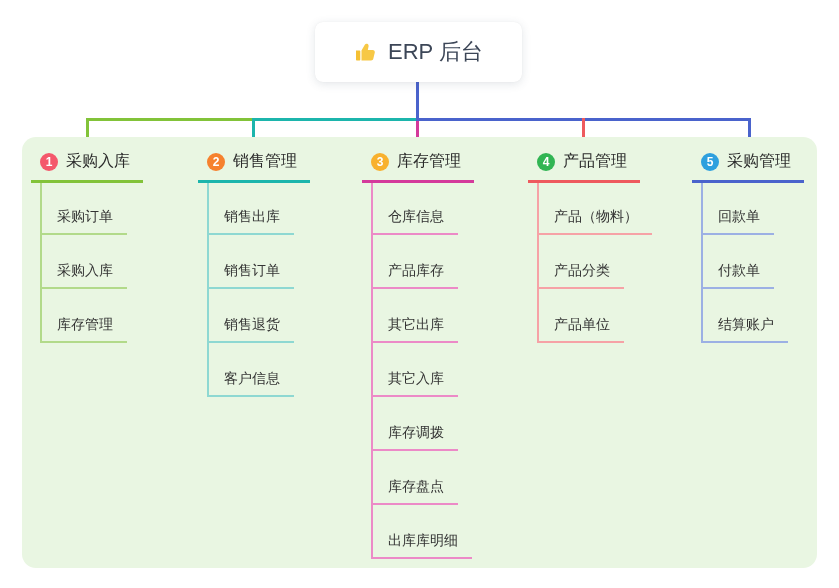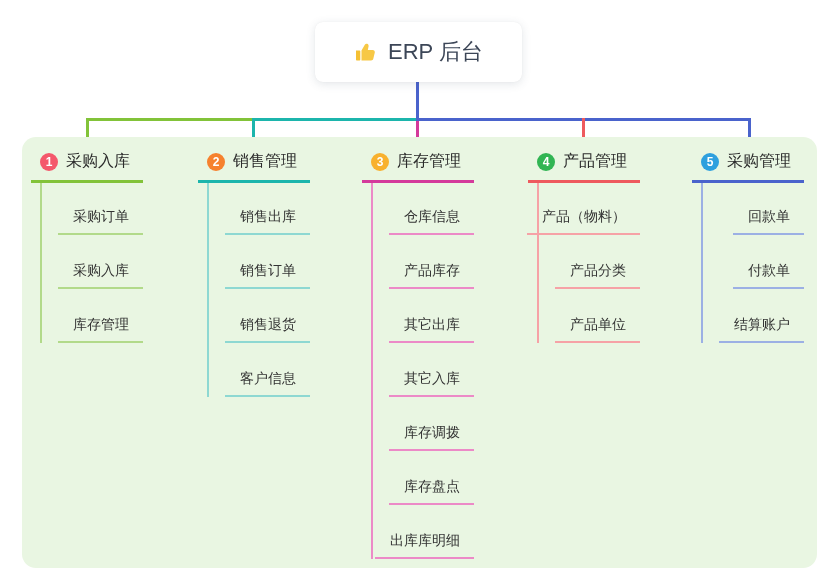--- a/index.html
+++ b/index.html
@@ -33,21 +33,21 @@
     padding:0 0 8px 9px;border-bottom:3px solid var(--main);
     cursor:pointer;
   }
   .badge{
     width:18px;height:18px;border-radius:50%;flex:none;
     color:#fff;font-size:12px;font-weight:bold;line-height:18px;text-align:center;
   }
   .branch-title{font-size:16px;font-weight:500;color:#2b2b2b;white-space:nowrap;}
 
   .children{margin-left:9px;border-left:2px solid var(--light);}
-  .child{height:54px;display:flex;align-items:flex-end;justify-content:flex-end;}
+  .child{height:54px;display:flex;align-items:flex-end;}
   .child:first-child{height:52px;}
   .child-label{
     display:inline-block;font-size:14px;line-height:1;color:#333;
     padding:0 14px 10px 15px;border-bottom:2px solid var(--light);
     white-space:nowrap;cursor:pointer;
   }
 </style>
 </head>
 <body>
 

